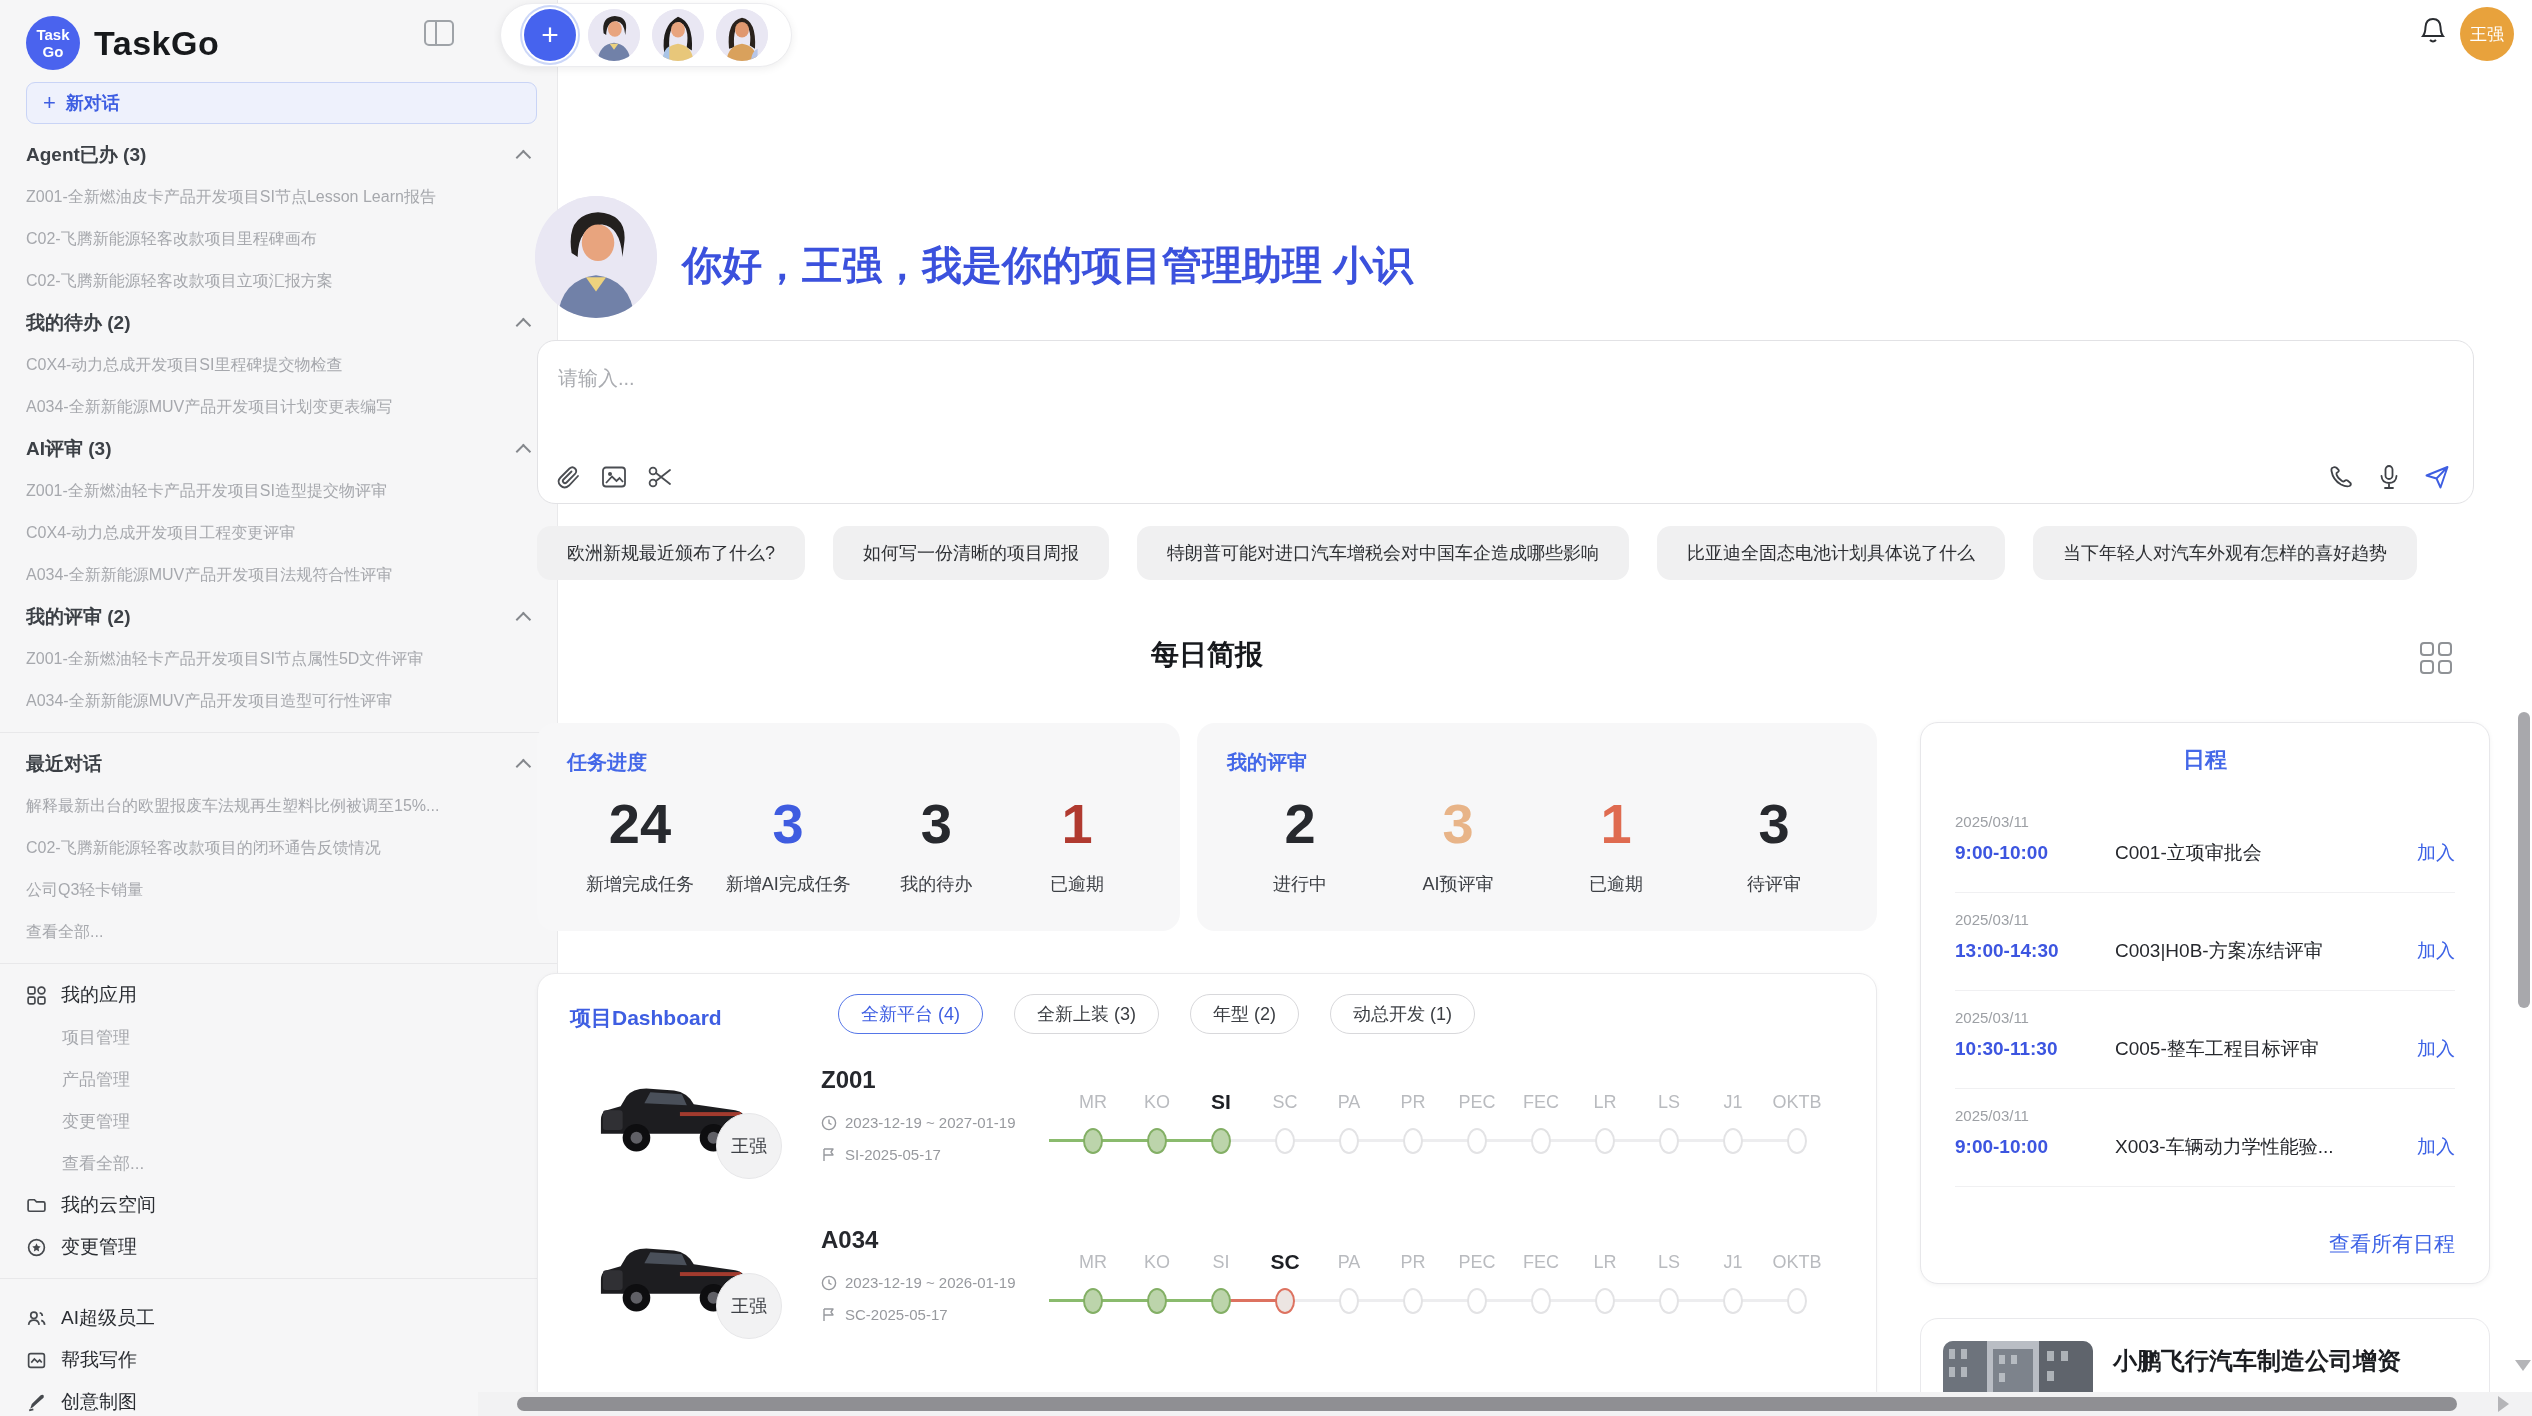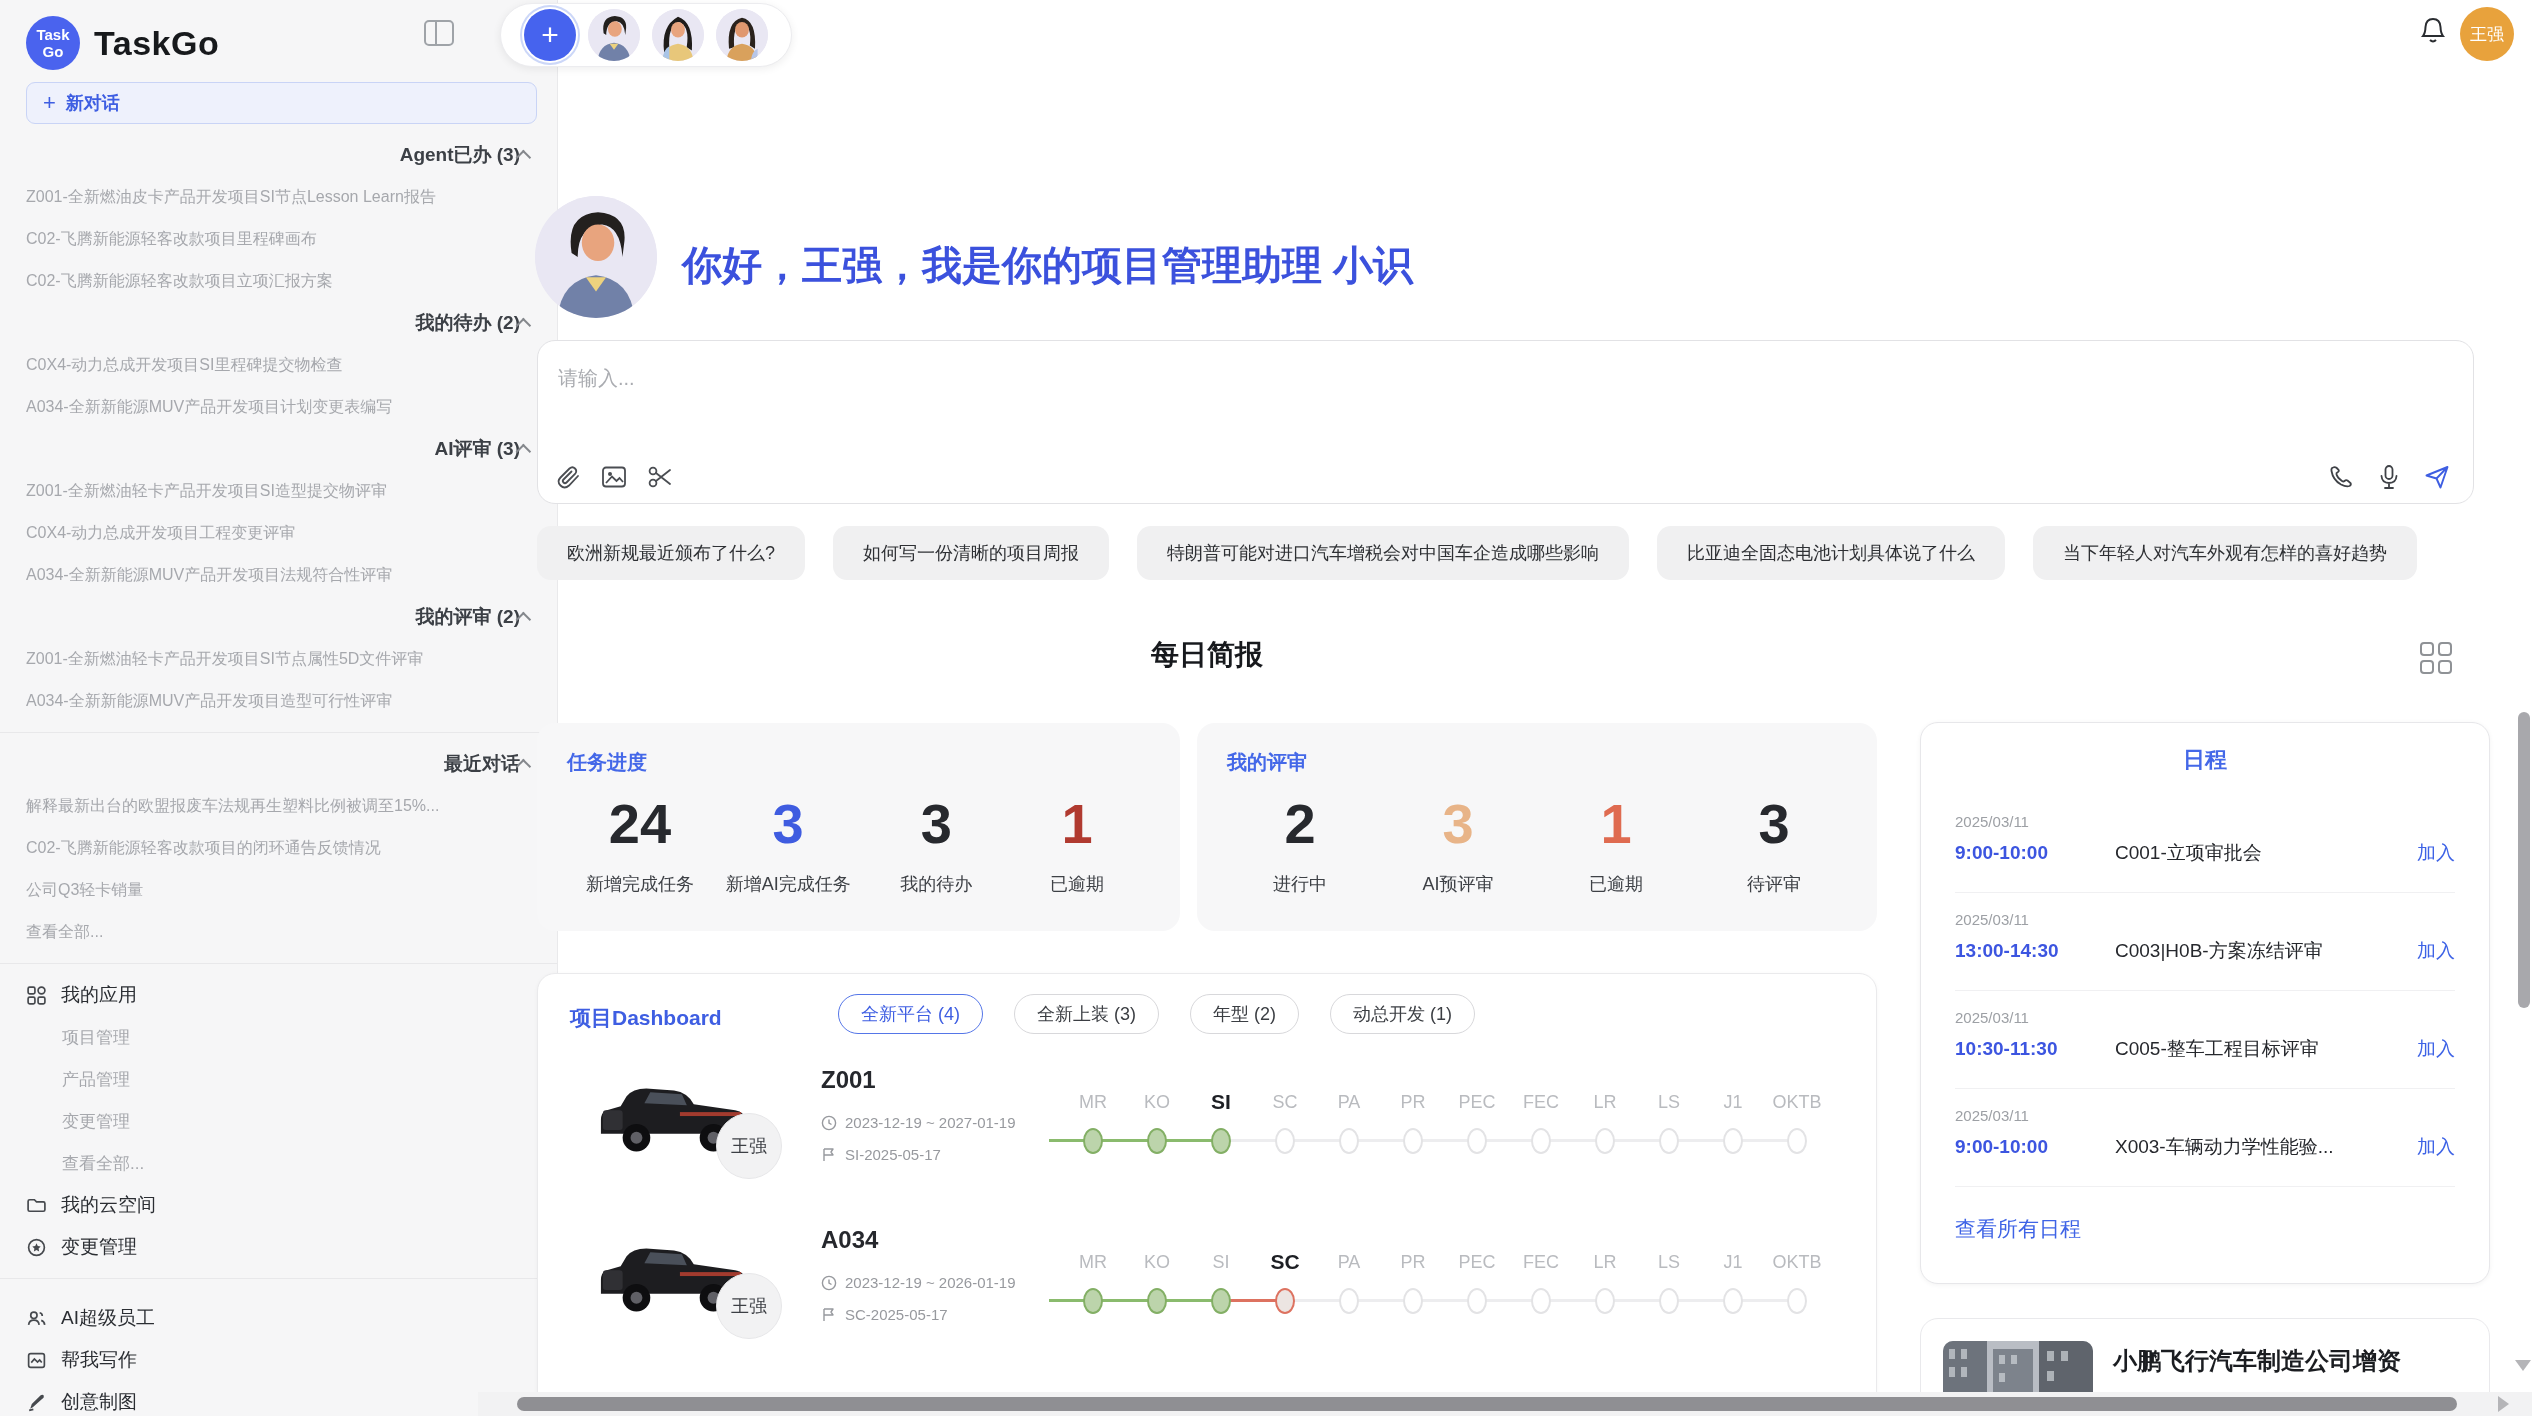--- a/index.html
+++ b/index.html
@@ -17,21 +17,21 @@
   .logo-title { font-size:34px; font-weight:700; color:#17191c; letter-spacing:.5px; }
   #collapse-btn { position:absolute; left:424px; top:20px; width:30px; height:26px;
     border:2px solid #9fa3a8; border-radius:5px; }
   #collapse-btn::after { content:""; position:absolute; left:9px; top:0; width:2px; height:22px; background:#9fa3a8; }
   .new-chat { margin-top:8px; height:42px; border:1px solid #c9d4f6; background:#eef1fc;
     border-radius:9px; display:flex; align-items:center; gap:10px; padding:0 16px;
     color:#3e5ee2; font-size:18px; font-weight:600; cursor:pointer; }
   .new-chat .plus { font-size:22px; font-weight:400; }
   .side-sections { margin-top:10px; }
   .side-row { height:42px; display:flex; align-items:center; overflow:hidden; }
-  .sec-head { justify-content:flex-end; color:#3c4046; font-size:19px; font-weight:700; cursor:pointer; }
+  .sec-head { justify-content:space-between; color:#3c4046; font-size:19px; font-weight:700; cursor:pointer; }
   .chev-up { width:11px; height:11px; border-left:2px solid #85888d; border-top:2px solid #85888d;
     transform:rotate(45deg) translateY(3px); margin-right:6px; }
   .side-item { color:#a6a8ad; font-size:16px; white-space:nowrap; text-overflow:ellipsis; display:block;
     line-height:42px; cursor:pointer; }
   .side-div { border-top:1px solid #e8e8ea; margin:10px -20px 10px -26px; }
   .menu-row { height:42px; display:flex; align-items:center; gap:14px; color:#2b2e33; font-size:19px; cursor:pointer; }
   .menu-row svg { width:21px; height:21px; flex:none; }
   .sub-item { padding-left:36px; color:#a6a8ad; font-size:17px; }
   .tools-block { padding-top:8px; }
 
@@ -115,21 +115,21 @@
   #sched-card { position:absolute; left:1920px; top:722px; width:570px; height:562px; background:#fff;
     border:1.5px solid #e7e7ea; border-radius:18px; box-shadow:0 1px 5px rgba(0,0,0,.05); padding:22px 34px 0; }
   #sched-title { text-align:center; font-size:22px; font-weight:600; color:#4468e8; }
   #events { margin-top:20px; }
   .s-event { padding:18px 0 26px; border-bottom:1px solid #f0f0f2; }
   .s-date { font-size:15px; color:#9da0a5; }
   .s-row { margin-top:10px; display:flex; align-items:center; }
   .s-time { width:160px; font-size:19px; font-weight:700; color:#3c55e0; }
   .s-title { flex:1; font-size:19px; color:#26282d; }
   .s-join { font-size:19px; color:#3e63e6; cursor:pointer; }
-  #view-all { margin-top:28px; text-align:left; font-size:21px; color:#3e63e6; cursor:pointer; }
+  #view-all { margin-top:43px; text-align:right; font-size:21px; color:#3e63e6; cursor:pointer; }
 
   
   #news-card { position:absolute; left:1920px; top:1318px; width:570px; height:190px; background:#fff;
     border:1.5px solid #e9e9ec; border-radius:18px; padding:22px; display:flex; gap:20px; cursor:pointer; }
   #news-img { width:150px; height:120px; border-radius:10px; overflow:hidden; flex:none; }
   #news-title { font-size:24px; font-weight:700; color:#1b1d21; margin-top:4px; }
   #news-snippet { font-size:20px; color:#55585e; margin-top:20px; line-height:30px; }
 
   
   #hscroll-track { position:absolute; left:478px; top:1392px; width:2054px; height:24px; background:#f2f2f3; }

